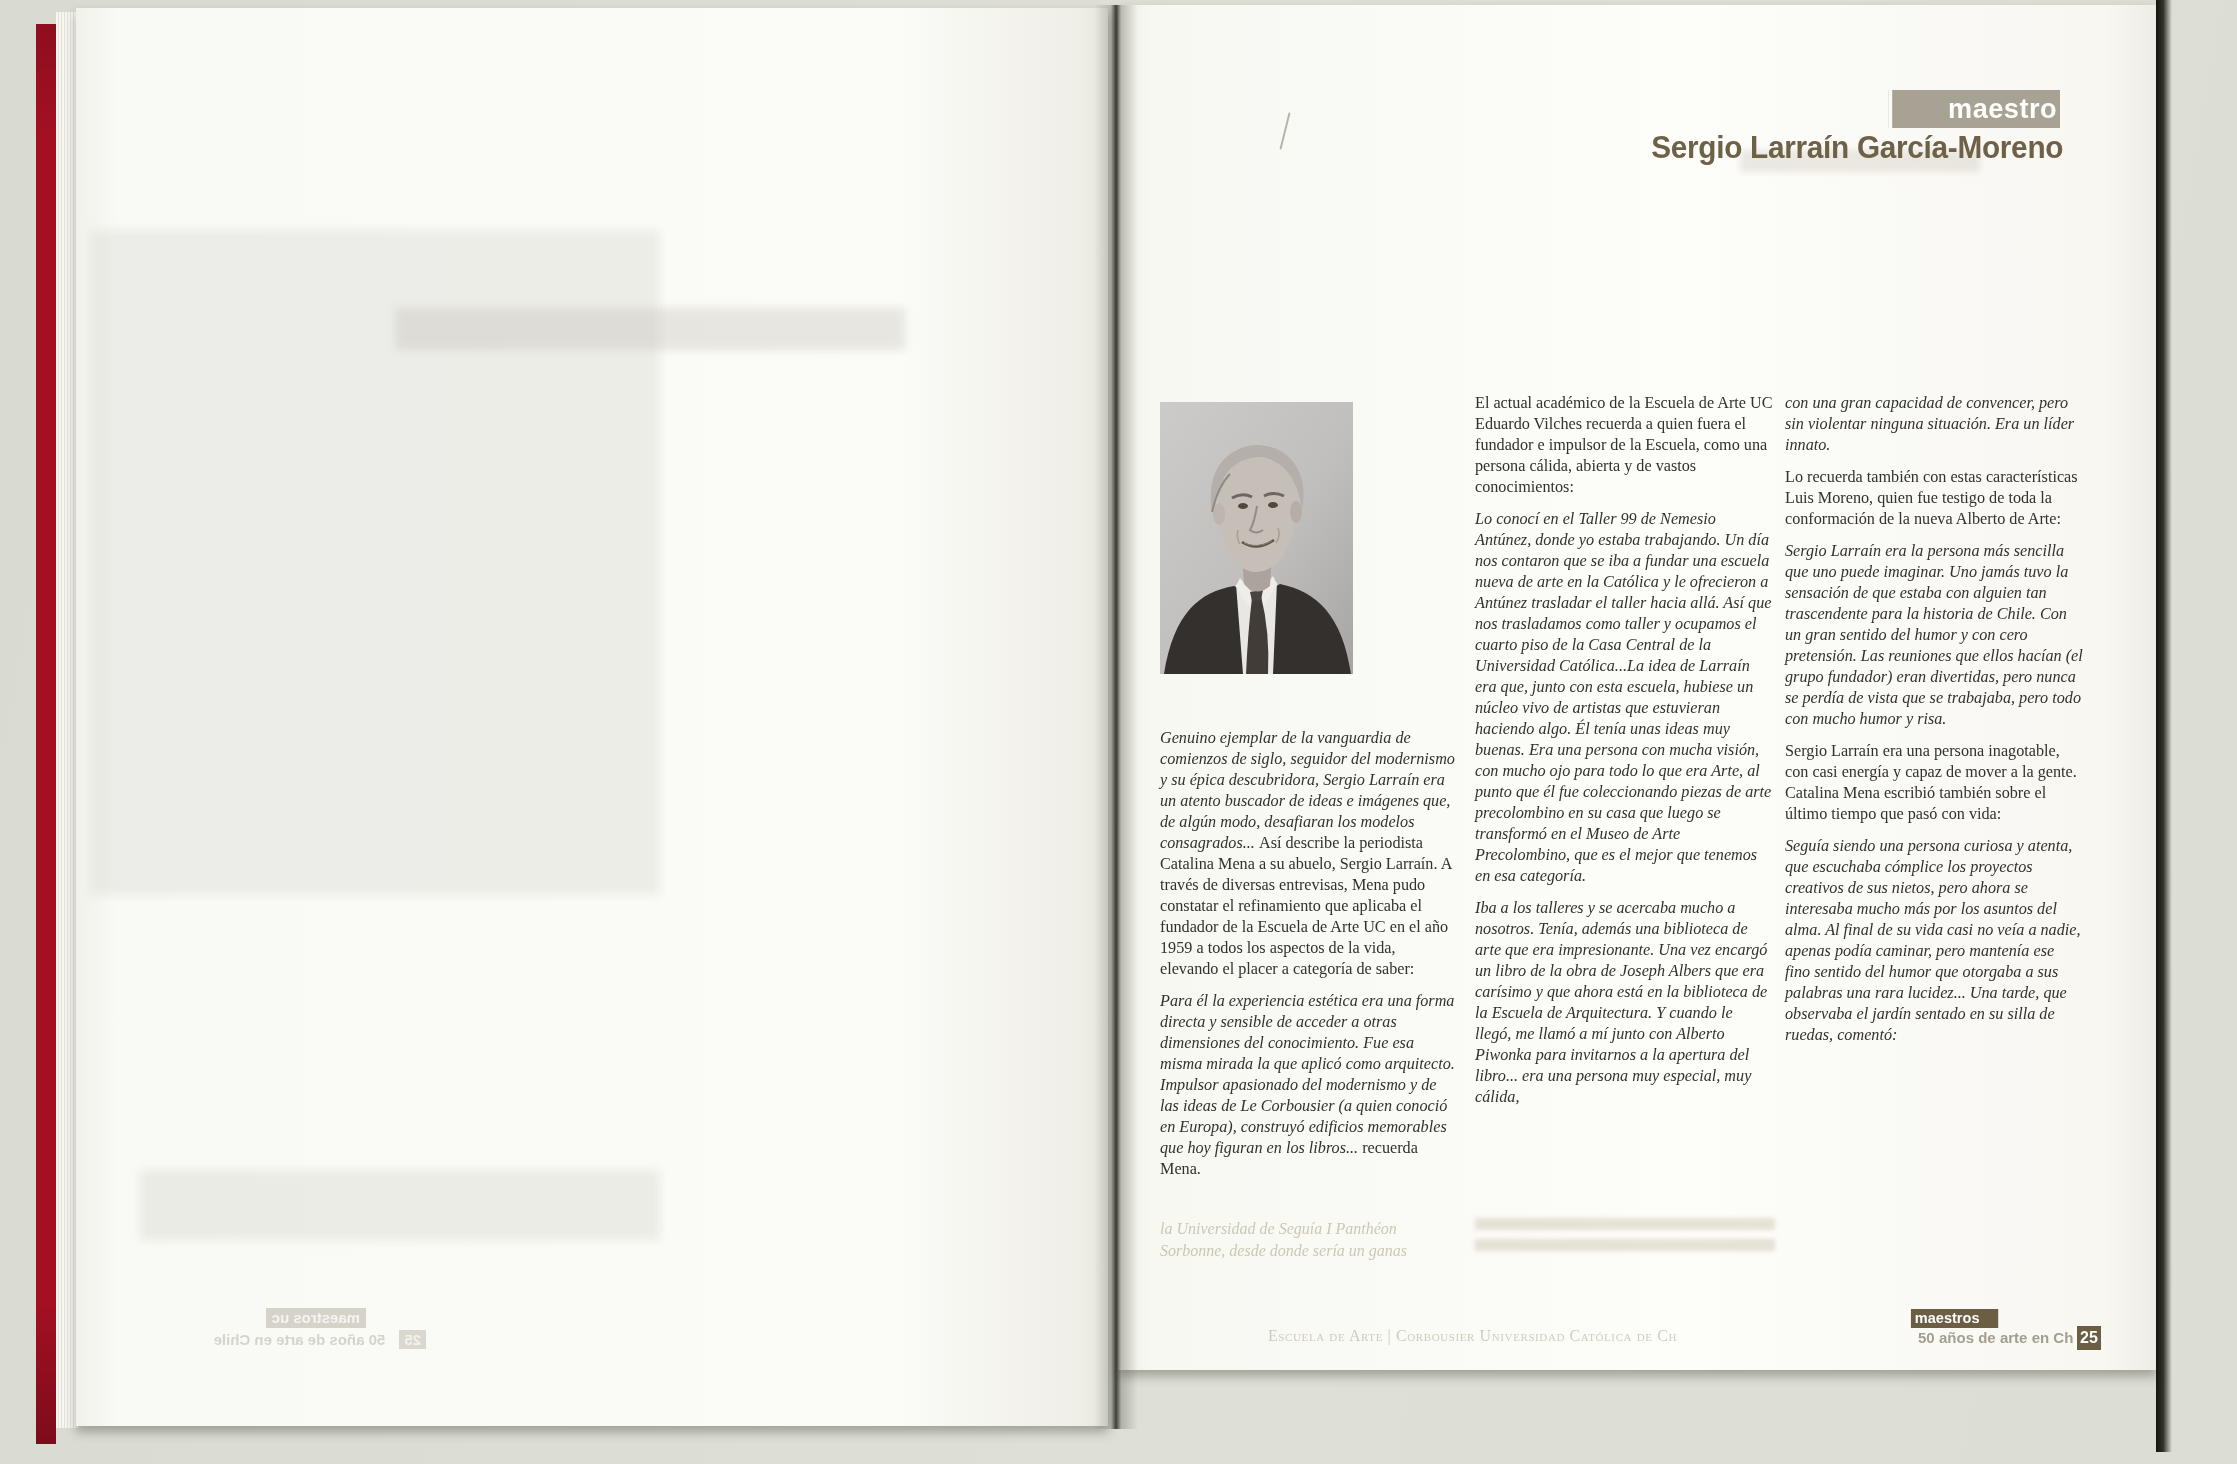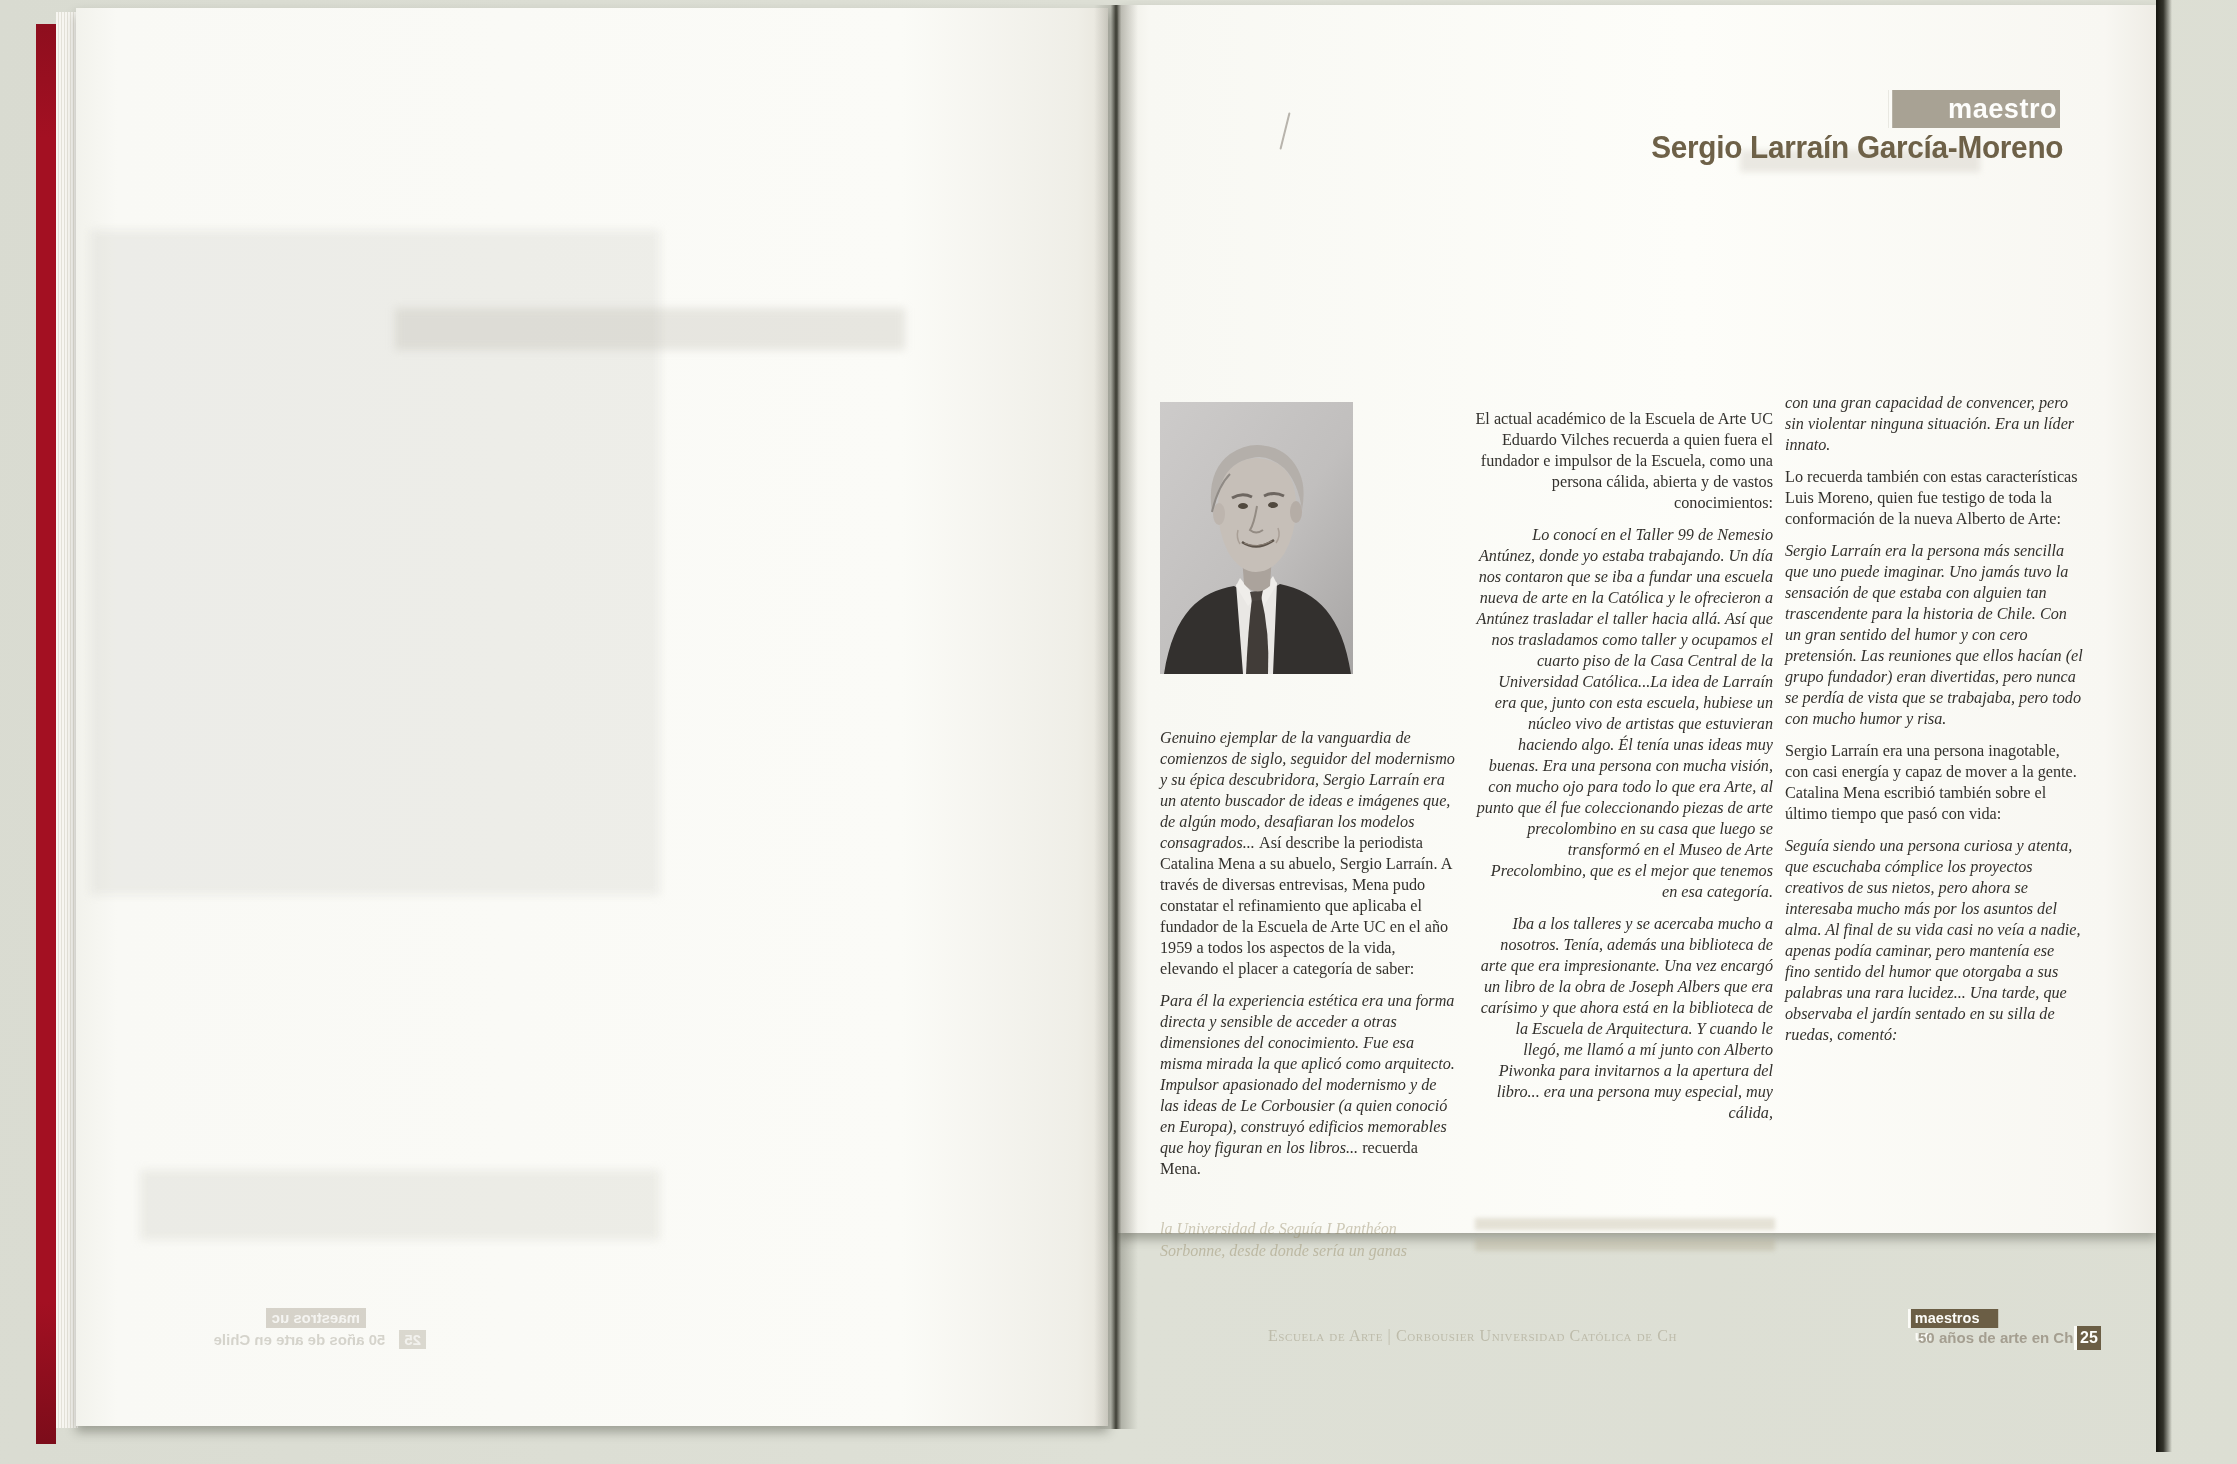--- a/index.html
+++ b/index.html
@@ -13,21 +13,21 @@
   .cover-strip { position:absolute; left:36px; top:24px; width:20px; height:1420px;
                  background:linear-gradient(to bottom,#8e0e1e,#a31022 8%,#a31022 90%,#7c0c1a); }
   .edge-stack  { position:absolute; left:56px; top:12px; width:22px; height:1416px;
                  background:repeating-linear-gradient(to right,#f7f6f1 0 2px,#e3e1d8 2px 3px); }
   .right-edge  { position:absolute; left:2156px; top:0; width:16px; height:1452px;
                  background:linear-gradient(to right,#15150f 0,#32322a 45%,rgba(80,80,70,0) 100%); }
 
   .page { position:absolute; box-shadow:0 6px 10px rgba(40,42,32,.35); }
   .page-left  { left:76px; top:8px; width:1032px; height:1418px;
                 background:linear-gradient(to right,#f2f2ec 0,#f9f9f5 4%,#fbfbf7 80%,#efeee7 97%,#e7e5dc 100%); }
-  .page-right { left:1118px; top:5px; width:1039px; height:1228px;
+  .page-right { left:1118px; top:5px; width:1039px; height:1365px;
                 background:linear-gradient(to right,#ecebe3 0,#f8f8f3 3%,#fdfdf9 55%,#f8f7f2 95%,#eeece5 100%); }
   .gutter { position:absolute; left:1094px; top:5px; width:44px; height:1424px; z-index:3;
             background:linear-gradient(to right,rgba(60,60,48,0) 0%,rgba(60,60,48,.22) 38%,rgba(35,35,26,.85) 50%,rgba(60,60,48,.28) 62%,rgba(60,60,48,0) 100%); }
 
   
   .ghost-rect { position:absolute; filter:blur(5px); }
   .g-big  { left:14px;  top:222px;  width:570px; height:665px; background:rgba(203,203,196,.28); }
   .g-band { left:319px; top:300px;  width:510px; height:42px;  background:rgba(185,183,173,.30); filter:blur(4px); }
   .g-low  { left:64px;  top:1162px; width:520px; height:70px;  background:rgba(202,200,192,.28); }
 
@@ -54,21 +54,21 @@
               background:rgba(105,95,85,.45); transform:rotate(14deg); border-radius:2px; }
   .g-title-band { left:622px; top:145px; width:240px; height:22px; background:rgba(172,166,150,.22); filter:blur(3px); }
 
   
   .portrait { position:absolute; left:42px; top:397px; width:193px; height:272px; overflow:hidden; }
   .portrait svg { width:100%; height:100%; display:block; }
 
   
   .col { position:absolute; width:298px; font-size:16.2px; line-height:21px; color:#33312d; text-align:left; }
   .col1 { left:42px;  top:723px; }
-  .col2 { left:357px; top:404px;text-align:right; }
+  .col2 { left:357px; top:388px; }
   .col3 { left:667px; top:388px; }
   .para { margin:0 0 11px 0; }
   .i { font-style:italic; }
   .r { font-style:normal; }
 
   
   .ghost-lines { position:absolute; left:42px; top:1213px; width:300px;
                  font-style:italic; font-size:16px; line-height:22px;
                  color:rgba(148,138,102,.45); filter:blur(.4px); }
   .ghost-bars { position:absolute; left:357px; top:1213px; width:300px; }

